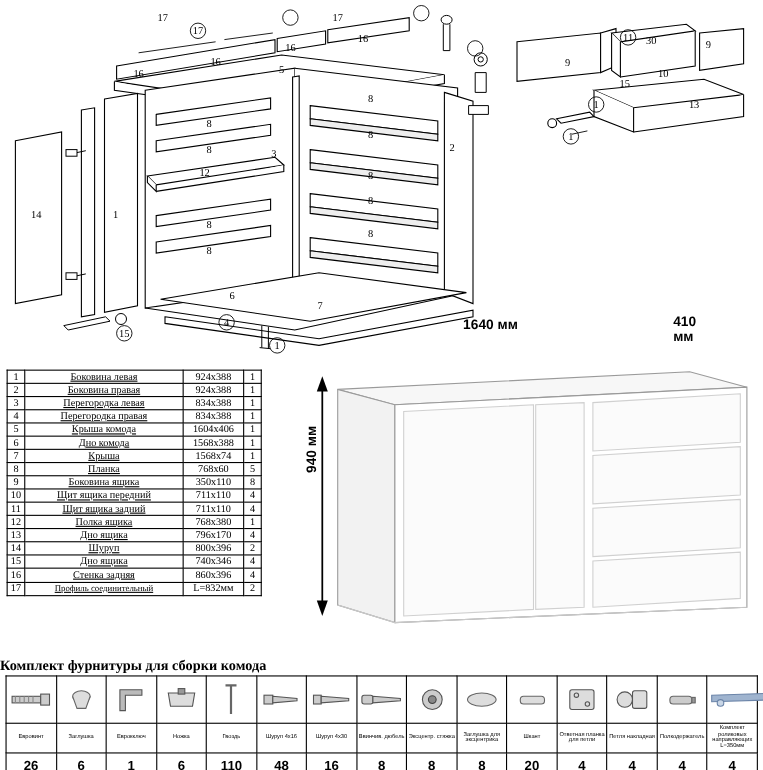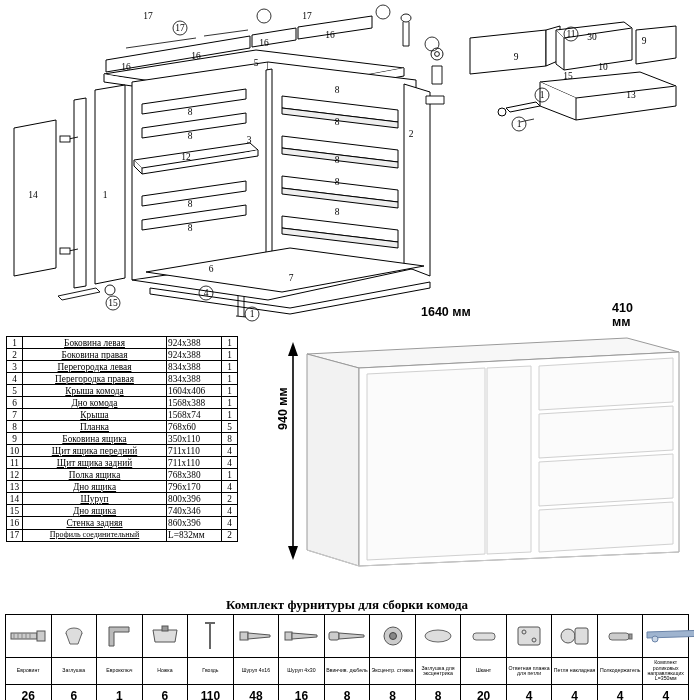--- a/index.html
+++ b/index.html
@@ -8,32 +8,32 @@
 
   
   .asm{position:absolute;left:0;top:0;width:694px;height:320px;}
   .asm svg{display:block;}
 
   
   .parts{position:absolute;left:6px;top:336px;width:232px;border-collapse:collapse;}
   .parts td{border:1px solid #000;font-size:9.3px;line-height:1.08;padding:0.5px 1px;font-family:"Liberation Serif",serif;}
   .parts td.num{width:13px;text-align:center;}
   .parts td.nm{text-align:center;text-decoration:underline;}
-  .parts td.dim{width:52px;text-align:left;}
+  .parts td.dim{width:52px;text-align:center;}
   .parts td.qty{width:13px;text-align:center;}
 
   
   .photo{position:absolute;left:283px;top:330px;width:405px;height:245px;}
   .dimlabel{position:absolute;font-family:"Liberation Sans",sans-serif;font-weight:bold;font-size:12.5px;}
-  #dim-width{left:421px;top:305px;}
-  #dim-depth{left:612px;top:301px;}
+  #dim-width{left:421px;top:288px;}
+  #dim-depth{left:612px;top:285px;}
   #dim-height{left:276px;top:430px;transform:rotate(-90deg);transform-origin:left top;white-space:nowrap;}
 
   
-  .kit-title{position:absolute;left:0;top:597px;width:694px;text-align:center;font-weight:bold;font-size:13px;font-family:"Liberation Serif",serif;}
+  .kit-title{position:absolute;left:0;top:597px;width:694px;font-weight:bold;font-size:13px;font-family:"Liberation Serif",serif;}
   .kit{position:absolute;left:5px;top:614px;width:684px;border-collapse:collapse;table-layout:fixed;}
   .kit td{border:1px solid #000;vertical-align:middle;text-align:center;}
   .kit tr.icons td{height:42px;padding:0;}
   .kit tr.names td{height:24px;font-size:5.2px;line-height:1.05;font-family:"Liberation Sans",sans-serif;padding:1px 0;}
   .kit tr.counts td{height:20px;font-size:12px;font-weight:bold;font-family:"Liberation Sans",sans-serif;}
   .kit .ic{display:block;margin:0 auto;}
 </style>
 </head>
 <body>
 

